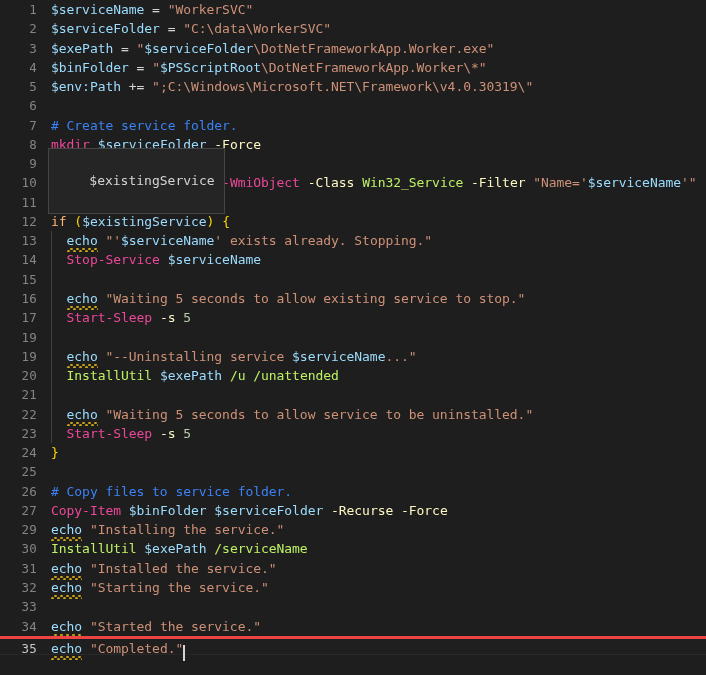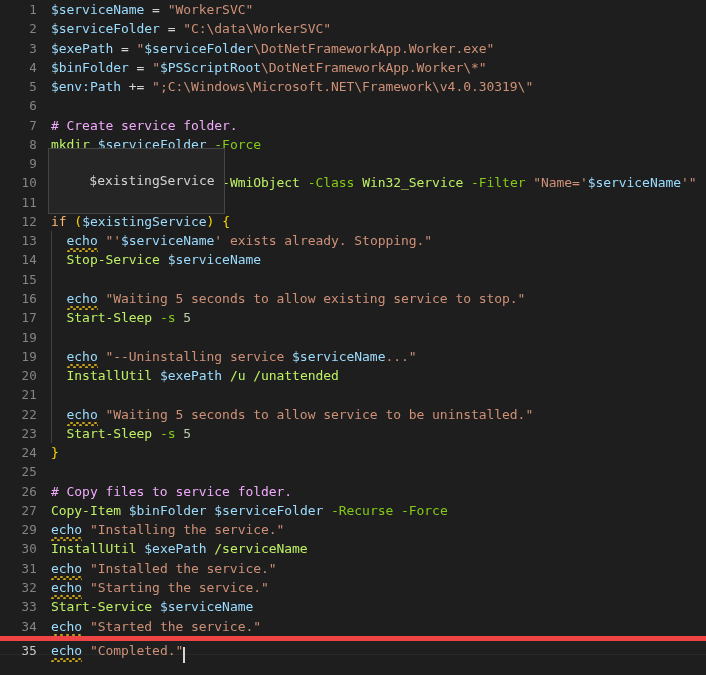--- a/index.html
+++ b/index.html
@@ -50,21 +50,21 @@
     top: 0;
     line-height: 19.28px;
     color: #d4d4d4;
     font-size: 13px;
     letter-spacing: -0.05px;
   }
 
   
   .code-line.active {
     box-sizing: border-box;
-    border-top: 5px solid #ef4444;
+    border-top: 3px solid #ef4444;
     border-bottom: 1px solid #282828;
   }
   .code-line.active::before {
     content: "";
     position: absolute;
     left: 0; right: 0; top: 0; bottom: 0;
     background: #1f1f1f;
     pointer-events: none;
   }
 
@@ -74,27 +74,27 @@
     left: 51px;
     width: 1px;
     background: #404040;
     top: 0;
     height: 19.28px;
   }
 
   
   .var   { color: #9cdcfe; }
   .str   { color: #ce9178; }
-  .cmd   { color: #bef264; }
+  .cmd   { color: #ec4899; }
   .kw    { color: #fdba74; }
-  .cmt   { color: #f0abfc; }
+  .cmt   { color: #3b82f6; }
   .op    { color: #d4d4d4; }
   .num   { color: #b5cea8; }
   .brk   { color: #ffd700; }
-  .par   { color: #84cc16; }
+  .par   { color: #fef9c3; }
   .plain { color: #bef264; }
 
   
   .squig {
     position: relative;
     background-image:
       radial-gradient(circle at 1.5px 3.1px, #c8a317 1.05px, rgba(0,0,0,0) 1.3px),
       radial-gradient(circle at 4.5px 1.0px, #c8a317 1.05px, rgba(0,0,0,0) 1.3px);
     background-size: 6px 4px;
     background-repeat: repeat-x;
@@ -304,21 +304,20 @@
     <span class="code"><span class="var squig">echo</span><span class="op"> </span><span class="str">"Installed the service."</span></span>
   </div>
 
   <div class="code-line">
     <span class="ln">32</span>
     <span class="code"><span class="var squig">echo</span><span class="op"> </span><span class="str">"Starting the service."</span></span>
   </div>
 
   <div class="code-line">
     <span class="ln">33</span>
-    <span class="code"><span class="cmd">Start-Service</span><span class="op"> </span><span class="var">$serviceName</span></span>
   </div>
 
   <div class="code-line">
     <span class="ln">34</span>
     <span class="code"><span class="var squig">echo</span><span class="op"> </span><span class="str">"Started the service."</span></span>
   </div>
 
   <div class="code-line active">
     <span class="ln">35</span>
     <span class="code"><span class="var squig">echo</span><span class="op"> </span><span class="str">"Completed."</span><span class="caret"></span></span>

